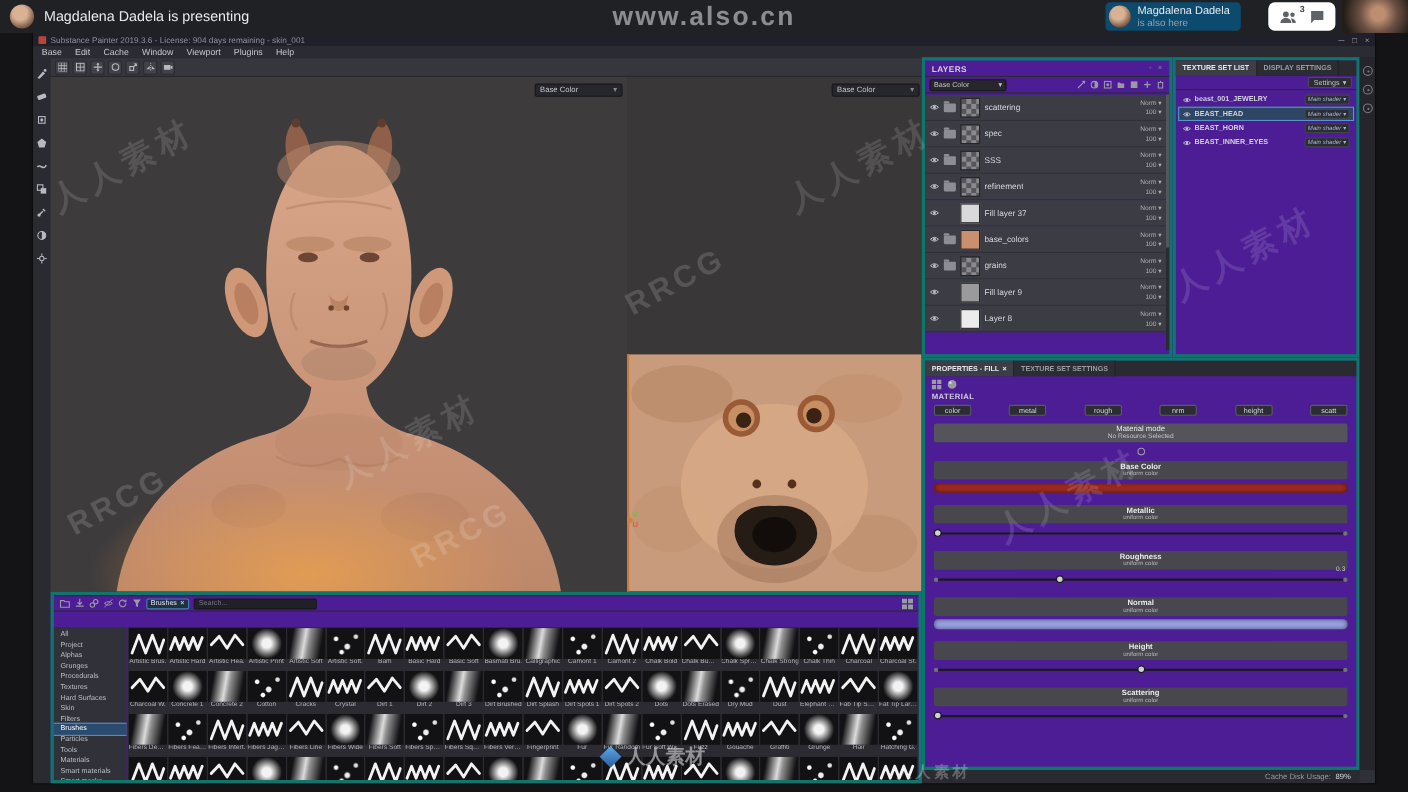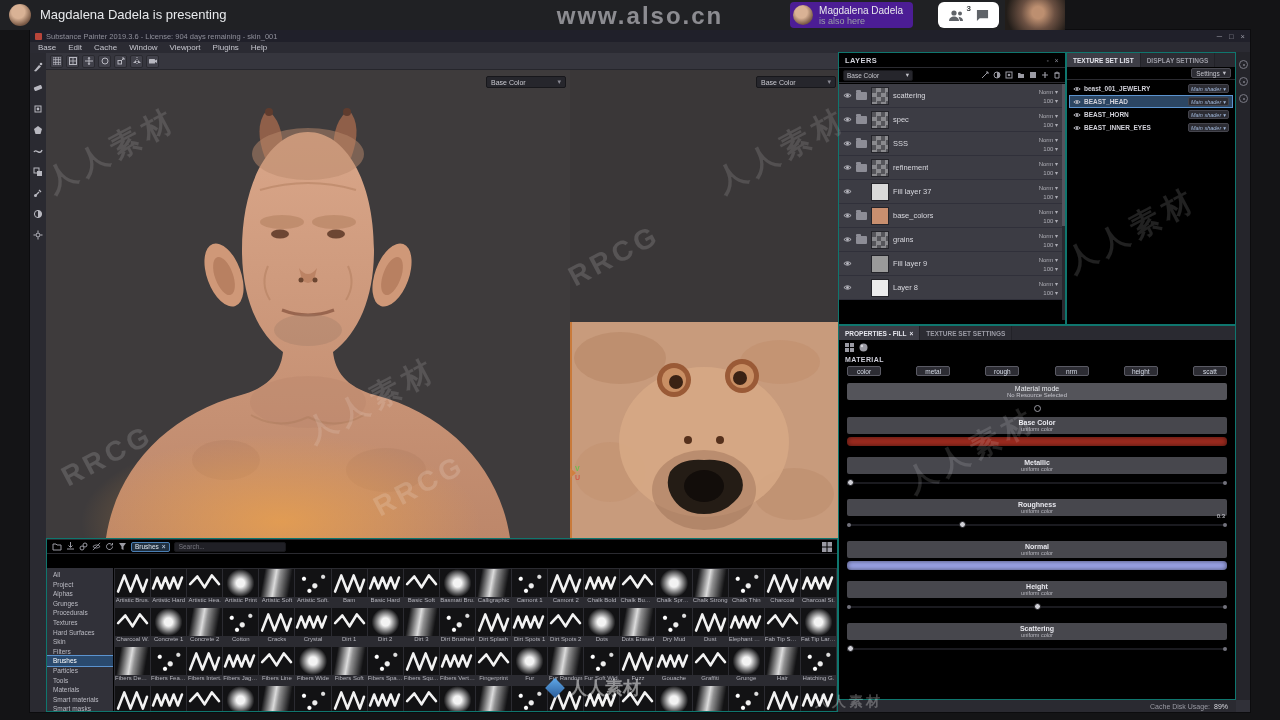--- a/index.html
+++ b/index.html
@@ -1,23 +1,23 @@
 <!DOCTYPE html>
 <html><head>
 <meta charset="utf-8">
 <style>
 *{margin:0;padding:0;box-sizing:border-box}
 html,body{width:1280px;height:720px}
 body{position:relative;overflow:hidden;background:#141416;font-family:"Liberation Sans","DejaVu Sans",sans-serif;color:#ccc}
 
-.meetbar{position:absolute;left:0;top:0;width:1065px;height:30px;background:#202124;z-index:5}
+.meetbar{position:absolute;left:0;top:0;width:1280px;height:30px;background:#202124;z-index:5}
 .avatar{border-radius:50%;background:radial-gradient(circle at 42% 36%,#d9b295 0 34%,#7c5c48 70%,#45362c)}
 .av-presenter{position:absolute;left:9px;top:4px;width:22px;height:22px}
 .presenter-text{position:absolute;left:40px;top:0;line-height:30px;font-size:13px;color:#e8eaed}
-.alsohere{position:absolute;right:152px;top:2px;height:26px;background:#4c1d95;border-radius:4px;display:flex;align-items:center;gap:6px;padding:0 10px 0 3px}
+.alsohere{position:absolute;right:152px;top:2px;height:26px;background:#0c4a6e;border-radius:4px;display:flex;align-items:center;gap:6px;padding:0 10px 0 3px}
 .av-small{width:20px;height:20px;flex:none}
 .ah-name{font-size:10px;color:#e8eaed;line-height:11px}
 .ah-sub{font-size:9px;color:#9aa0a6;line-height:10px}
 .meet-pill{position:absolute;right:66px;top:2px;height:26px;background:#fff;border-radius:6px;display:flex;align-items:center;gap:12px;padding:0 10px}
 .pill-btn{position:relative;display:flex;align-items:center}
 .badge3{position:absolute;right:-7px;top:-4px;font-size:8px;color:#3c4043;font-weight:bold}
 .cam{position:absolute;right:0;top:0;width:60px;height:30px;background:radial-gradient(circle at 55% 42%,#bd8f70 0 16%,#6b5042 45%,#221d19 85%),#1a1715}
 
 .app{position:absolute;left:30px;top:30px;width:1220px;height:682px;background:#303038;outline:1px solid #0c0c0e;z-index:1}
 .titlebar{position:absolute;left:0;top:0;right:0;height:12px;background:#20202a;display:flex;align-items:center;gap:4px;padding:0 5px}
@@ -37,21 +37,21 @@
 .uvtile::before{content:'';position:absolute;left:0;top:0;width:2px;height:100%;background:#c97a3a;z-index:2}
 .uvmark{position:absolute;left:0;top:146px;width:0;height:0;border-left:6px solid #d08040;border-top:5px solid transparent;border-bottom:5px solid transparent;z-index:3}
 .chan-dd{position:absolute;top:6px;height:12px;background:#26262c;border:1px solid #17171b;border-radius:2px;display:flex;align-items:center;justify-content:space-between;padding:0 4px;font-size:7px;color:#c9c9d0;z-index:4}
 .chan-dd .caret{color:#8a8a95}
 .dd-left{right:4px;width:80px}
 .dd-right{right:2px;width:80px}
 .axisgizmo{position:absolute;left:5px;bottom:56px;z-index:4;font-size:7px;font-weight:bold;line-height:9px}
 .axis-v{color:#6abf4b}
 .axis-u{color:#d05c4a}
 
-.panel{position:absolute;background:#000000;border:1px solid #0f766e}
+.panel{position:absolute;background:#4c1d95;border:3px solid #0f766e}
 .phead{height:14px;display:flex;align-items:center;padding:0 6px;font-size:7.5px;font-weight:bold;color:#d2d2da;letter-spacing:.4px}
 .pbtns{margin-left:auto;display:flex;gap:5px;color:#8a8a95;font-size:7px;font-weight:normal}
 .ptabs{height:14px;display:flex;background:#2a2a31}
 .ptab{padding:0 6px;display:flex;align-items:center;gap:3px;font-size:6.5px;font-weight:bold;color:#9a9aa4;background:#2c2c33;border-right:1px solid #222228}
 .ptab.active{background:#3d3d46;color:#e6e6ee}
 .dd{height:11px;background:#26262c;border:1px solid #17171b;border-radius:2px;font-size:6.5px;color:#c5c5cc;display:flex;align-items:center;gap:3px;padding:0 3px}
 
 .layers{left:808px;top:22px;width:228px;height:273px}
 .lsub{height:16px;display:flex;align-items:center;gap:2px;padding:0 4px;border-top:1px solid #2a2a30;border-bottom:1px solid #2a2a30}
 .lsub .dd{width:70px;justify-content:space-between}

